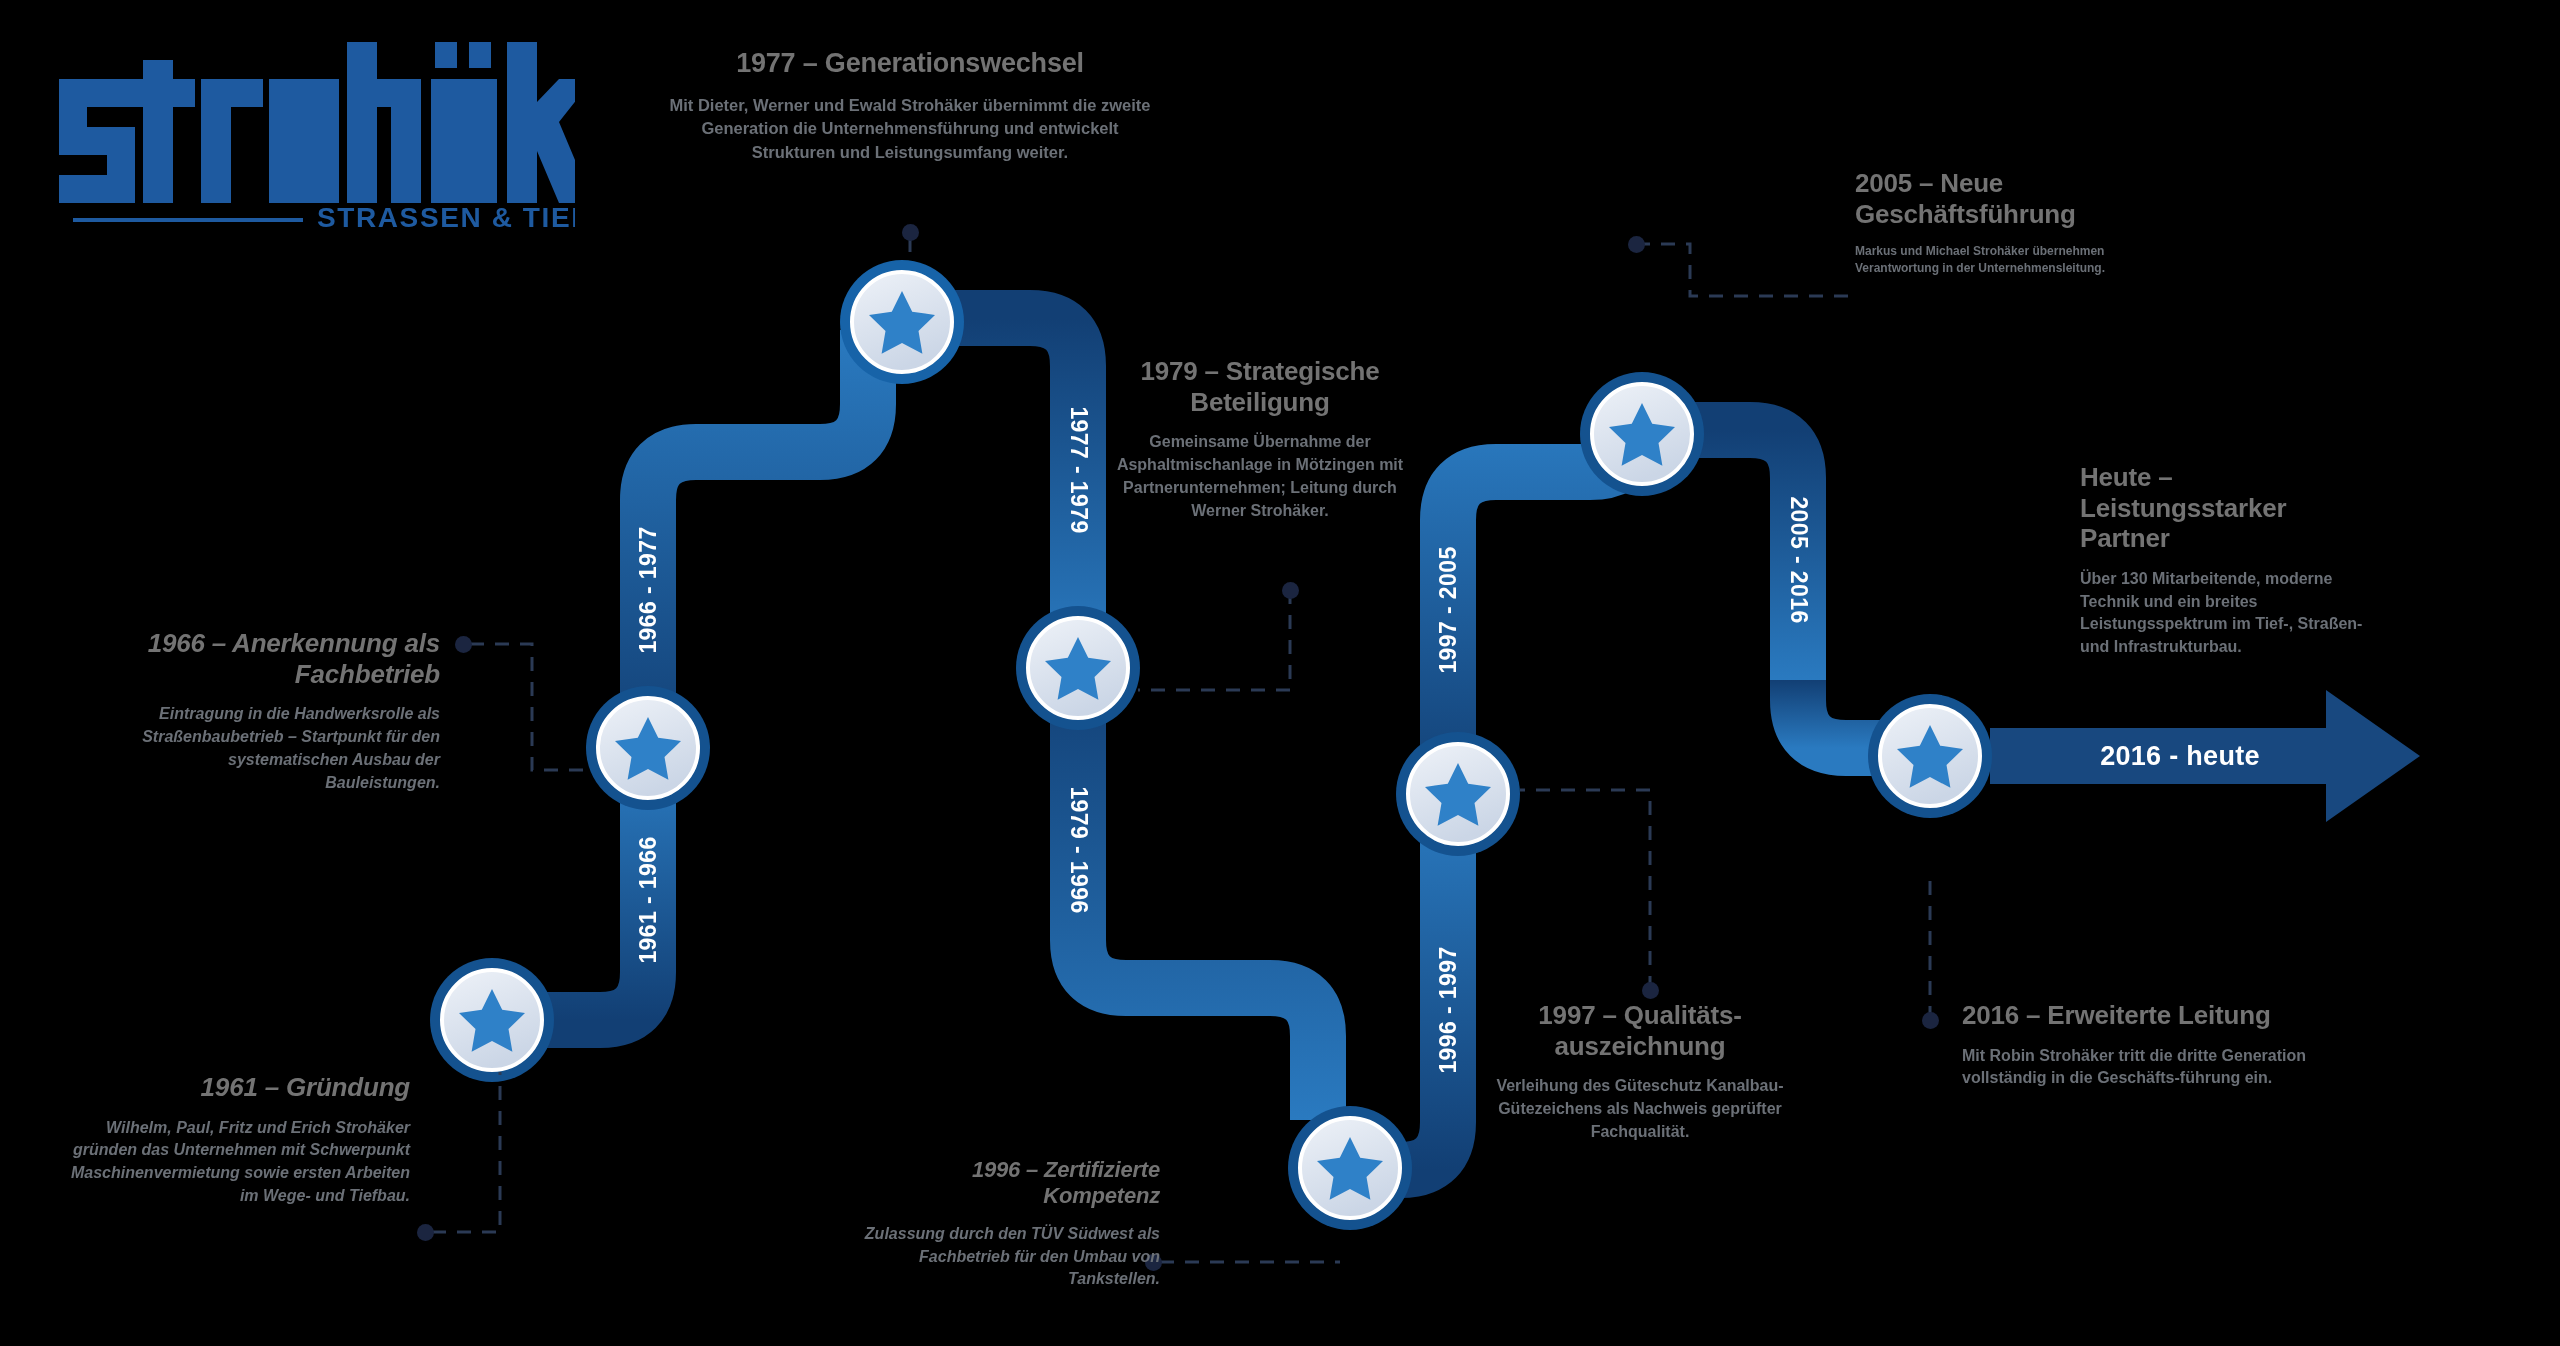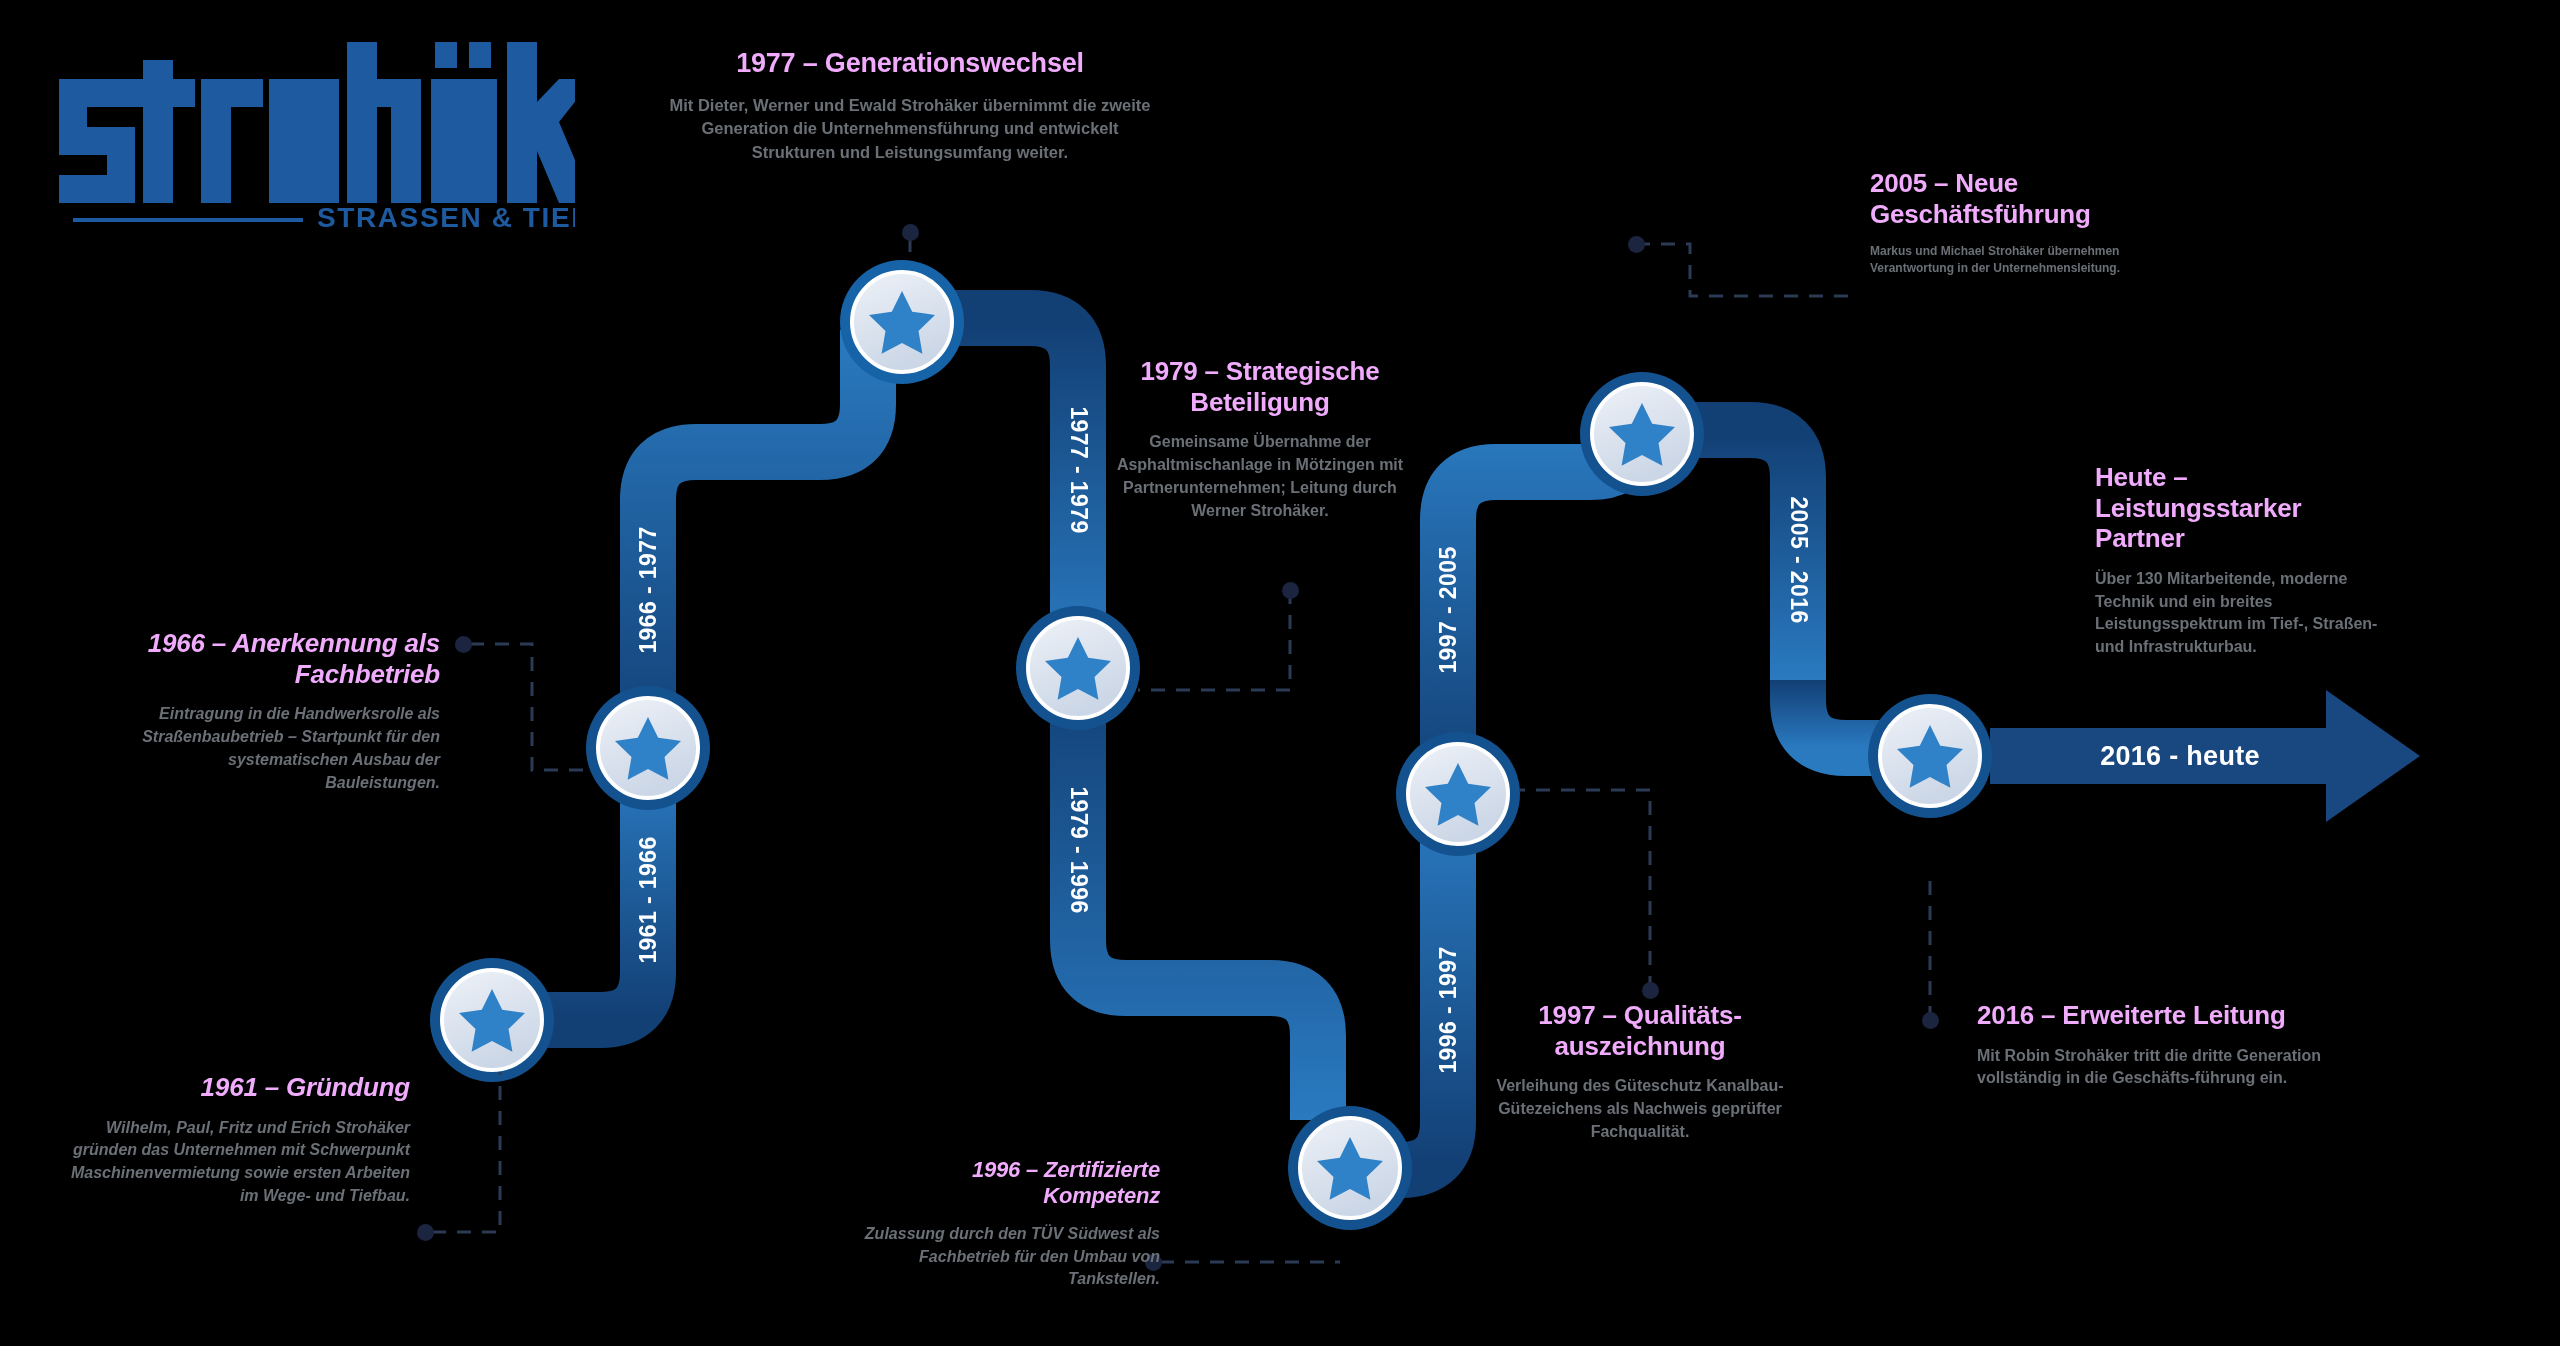--- a/index.html
+++ b/index.html
@@ -11,27 +11,27 @@
   .stage{position:absolute;inset:0;width:2560px;height:1346px;}
   svg.path-layer{position:absolute;left:0;top:0;width:2560px;height:1346px;}
 
   
   .logo{position:absolute;left:55px;top:22px;width:520px;height:210px;}
   .logo svg{display:block;}
 
   
   .block{position:absolute;}
   .block .hl{
-    color:#f0abfc;font-weight:bold;line-height:1.18;margin:0 0 14px 0;
+    color:#737373;font-weight:bold;line-height:1.18;margin:0 0 14px 0;
     letter-spacing:-0.2px;
   }
   .block .bd{
     color:#6b7077;font-weight:bold;line-height:1.42;margin:0;
   }
-  .ta-l{text-align:left;margin-left:15px;} .ta-r{text-align:right;font-style:italic;} .ta-c{text-align:center;}
+  .ta-l{text-align:left;} .ta-r{text-align:right;font-style:italic;} .ta-c{text-align:center;}
 
   
   .dot{
     position:absolute;width:17px;height:17px;border-radius:50%;
     background:#1b2540;
   }
 
   
   .vlabel{
     position:absolute;color:#ffffff;font-weight:bold;font-size:23px;

